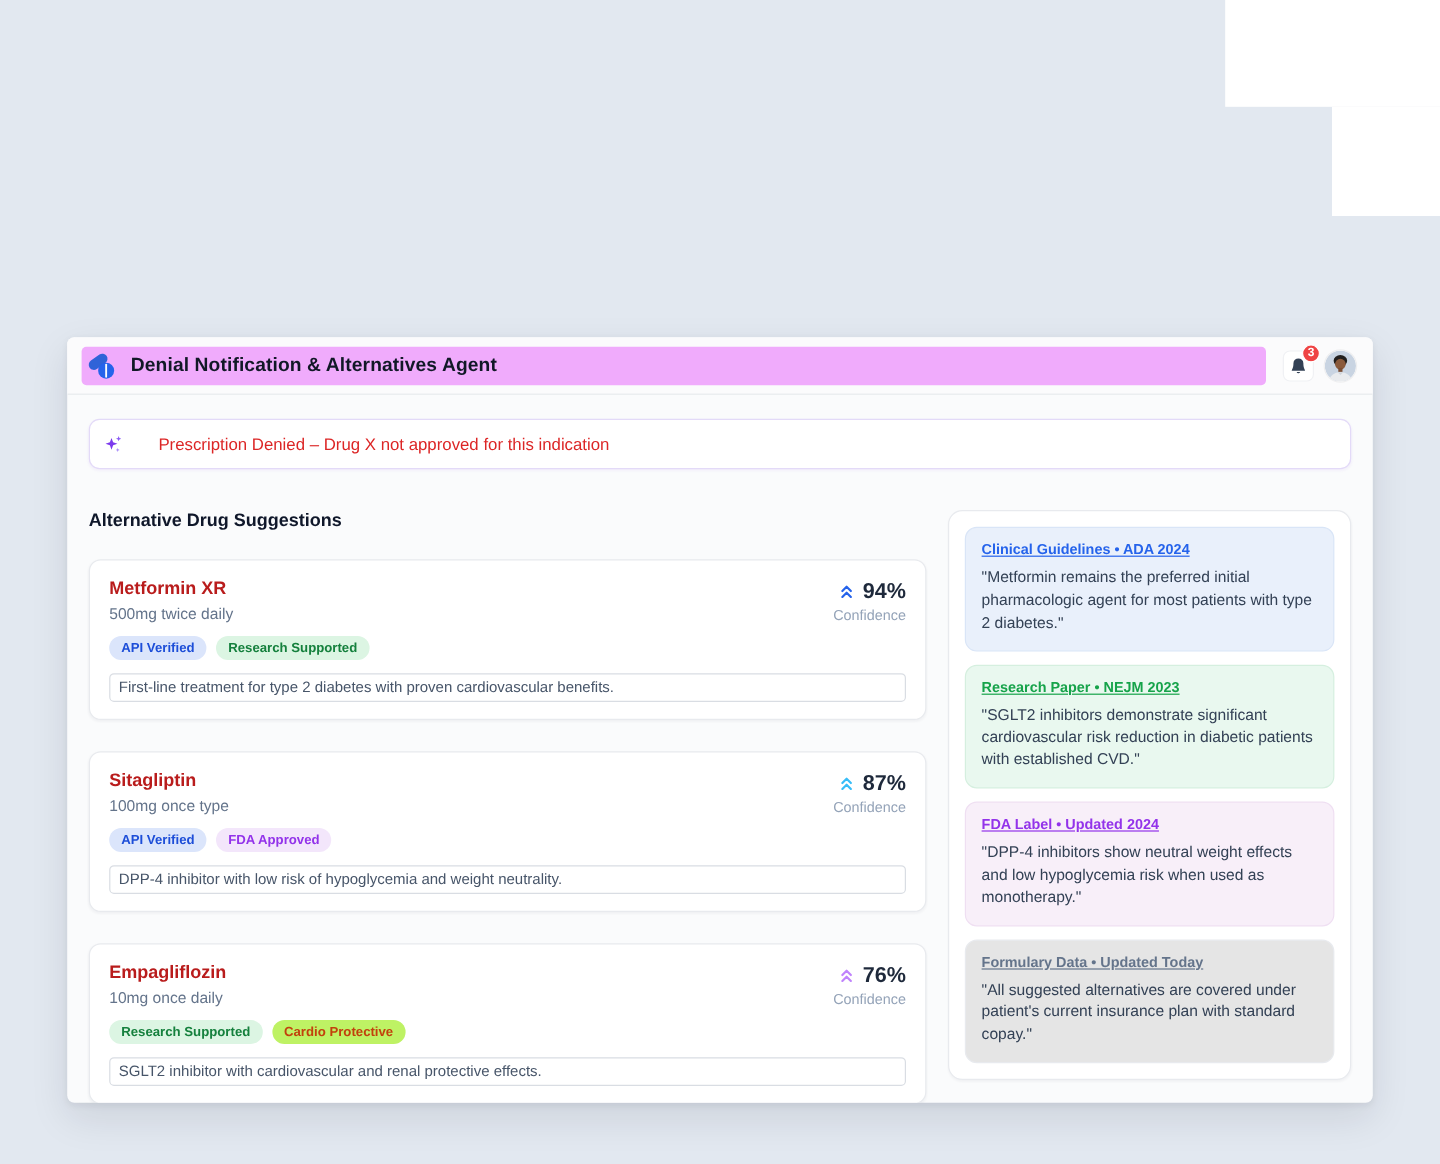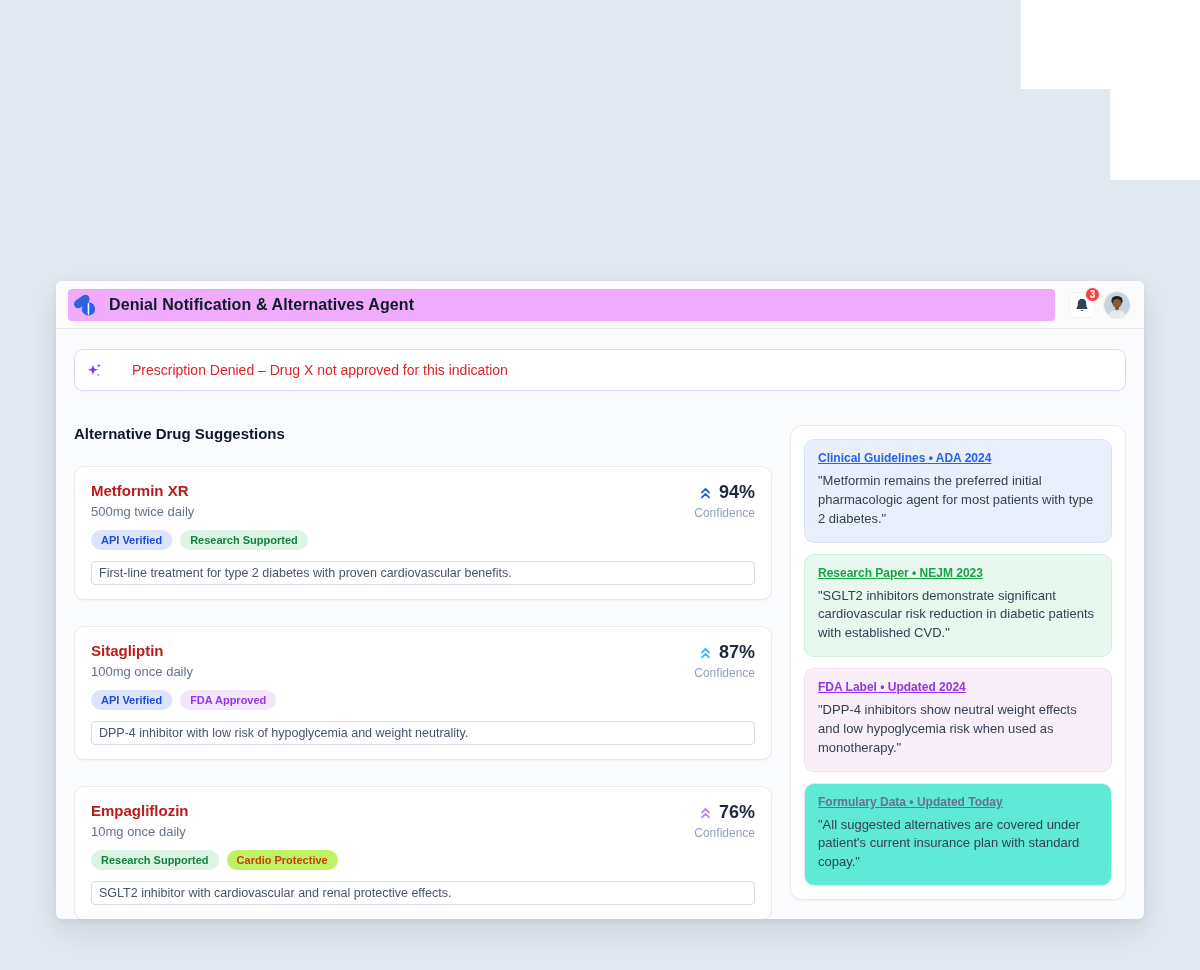--- a/index.html
+++ b/index.html
@@ -107,21 +107,21 @@
   .rag-card { border: 1px solid transparent; border-radius: 10px; padding: 11px 13px 13px 13px; margin-bottom: 11px; }
   .rag-card:last-child { margin-bottom: 0; }
   .rag-source { font-size: 12px; font-weight: 600; margin-bottom: 7px; text-decoration: underline; }
   .rag-quote { font-size: 13px; color: #334155; line-height: 1.45; }
   .rag-card.blue  { background: #e9f0fb; border-color: #d9e5f7; }
   .rag-card.blue .rag-source { color: #2563eb; }
   .rag-card.green { background: #e9f8ef; border-color: #d5efdf; }
   .rag-card.green .rag-source { color: #16a34a; }
   .rag-card.purple { background: #f8eff9; border-color: #efdff2; }
   .rag-card.purple .rag-source { color: #9333ea; }
-  .rag-card.gray { background: #5eead4; border-color: #e8eaee; }
+  .rag-card.gray { background: #e5e5e5; border-color: #e8eaee; }
   .rag-card.gray .rag-source { color: #64748b; }
 </style>
 </head>
 <body>
 
 <div class="deco-block-1"></div>
 <div class="deco-block-2"></div>
 
 <div class="app">
 
@@ -209,21 +209,21 @@
             <span class="badge blue">API Verified</span>
             <span class="badge green">Research Supported</span>
           </div>
           <input class="drug-desc" readonly="" value="First-line treatment for type 2 diabetes with proven cardiovascular benefits." style="">
         </div>
 
         <div class="drug-card">
           <div class="drug-top">
             <div>
               <div class="drug-name">Sitagliptin</div>
-              <div class="drug-dose">100mg once daily</div>
+              <div class="drug-dose">100mg once type</div>
             </div>
             <div class="confidence-block">
               <div class="confidence-row">
                 <span class="chev conf-sky">
                   <svg width="17" height="17" viewBox="0 0 24 24" fill="none" stroke="currentColor" stroke-width="2.6" stroke-linecap="round" stroke-linejoin="round">
                     <path d="M17 12l-5-5-5 5"></path>
                       <path d="M17 19l-5-5-5 5"></path>
                   </svg>
                 </span>
                 <span class="confidence-value">87%</span>

